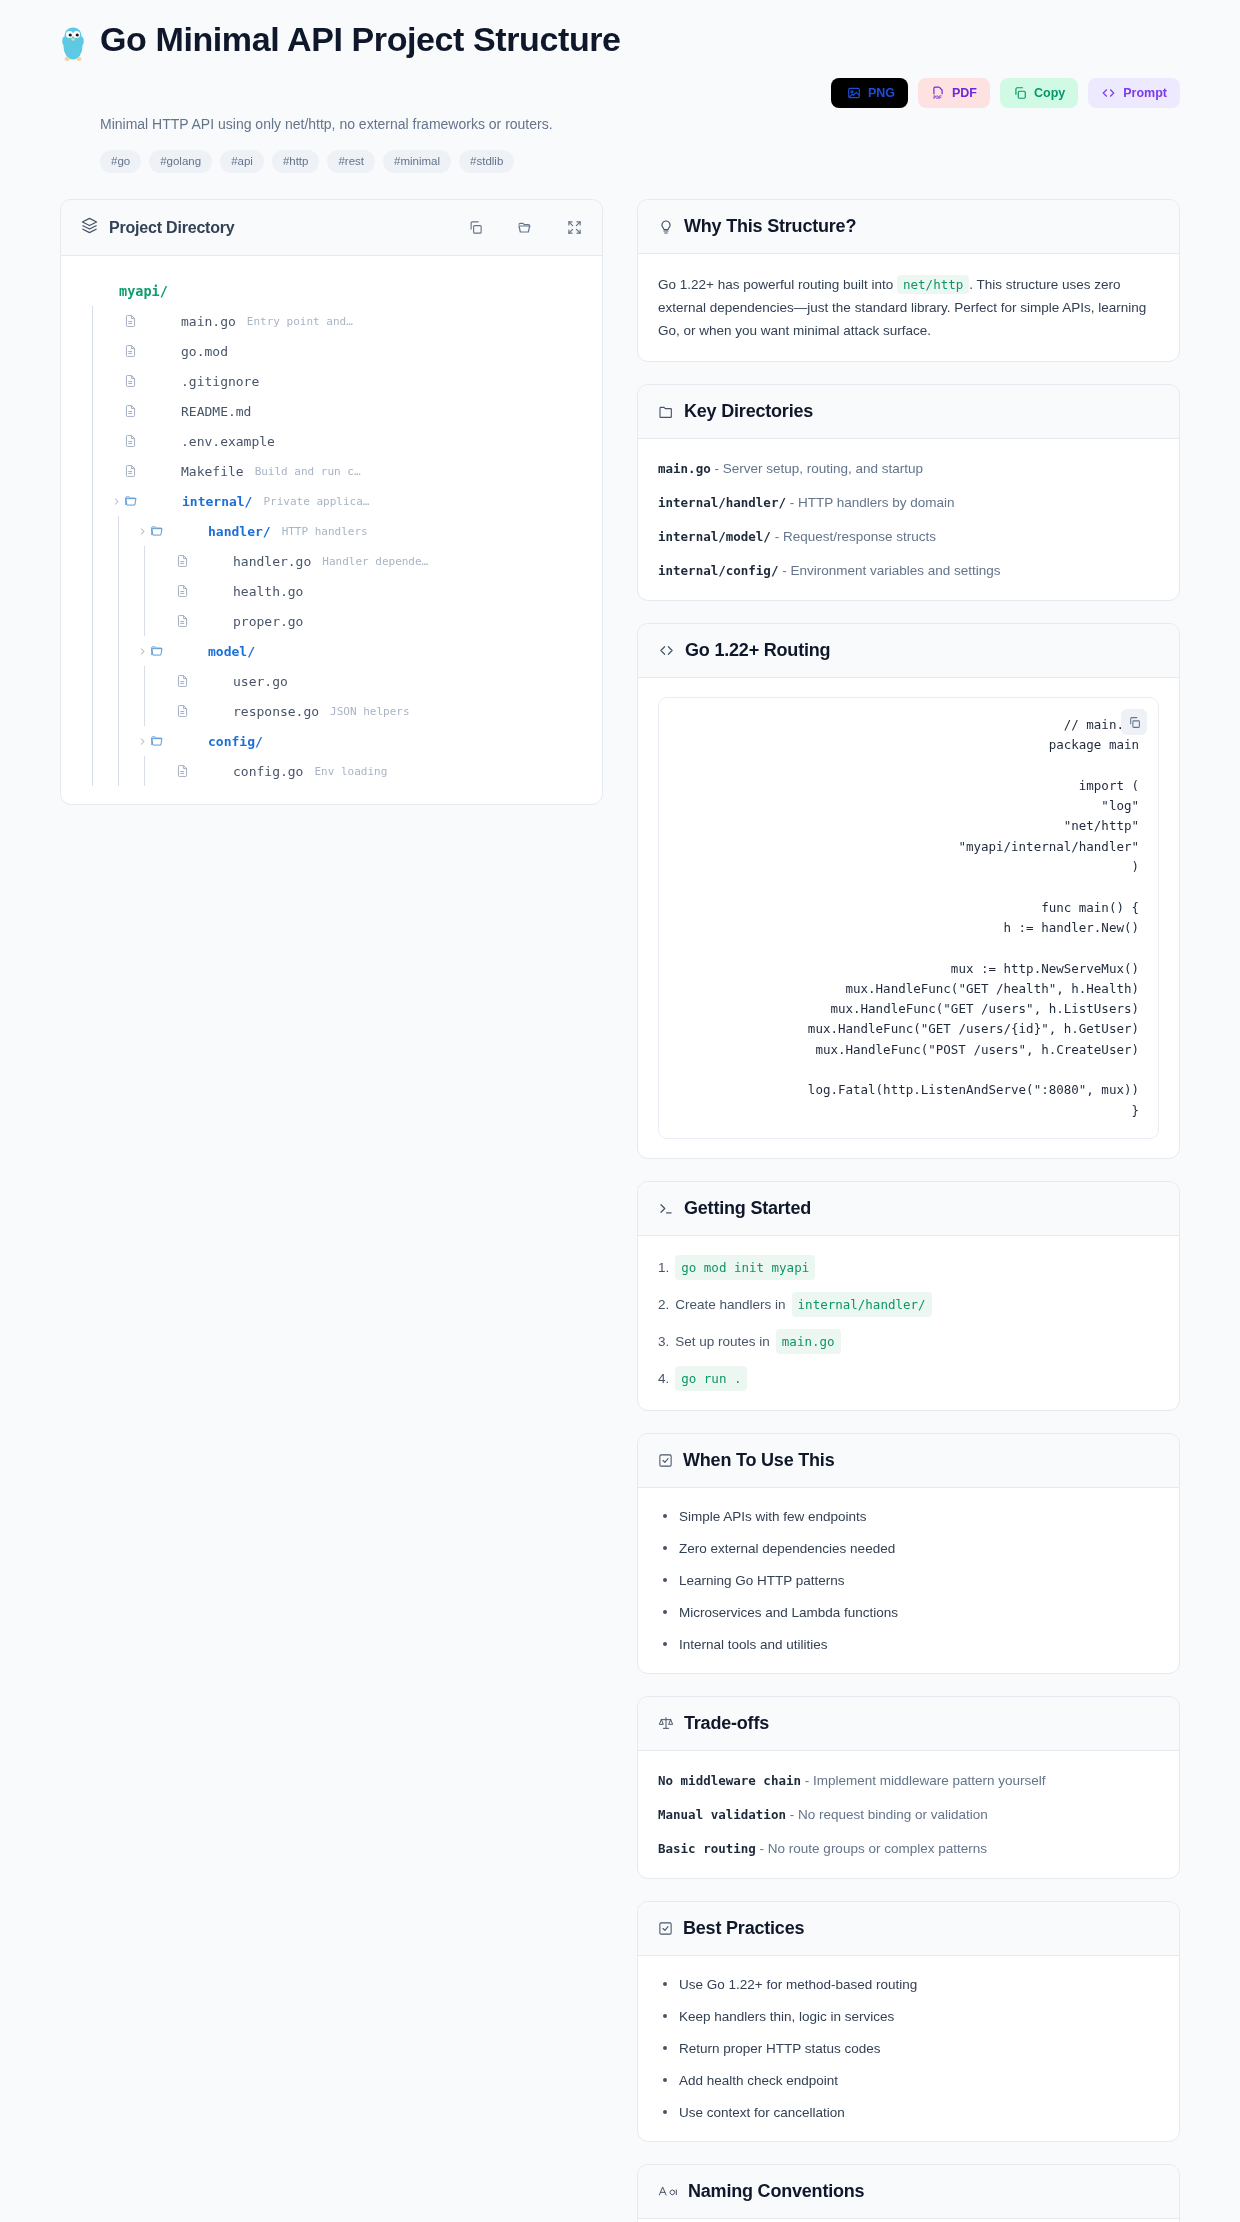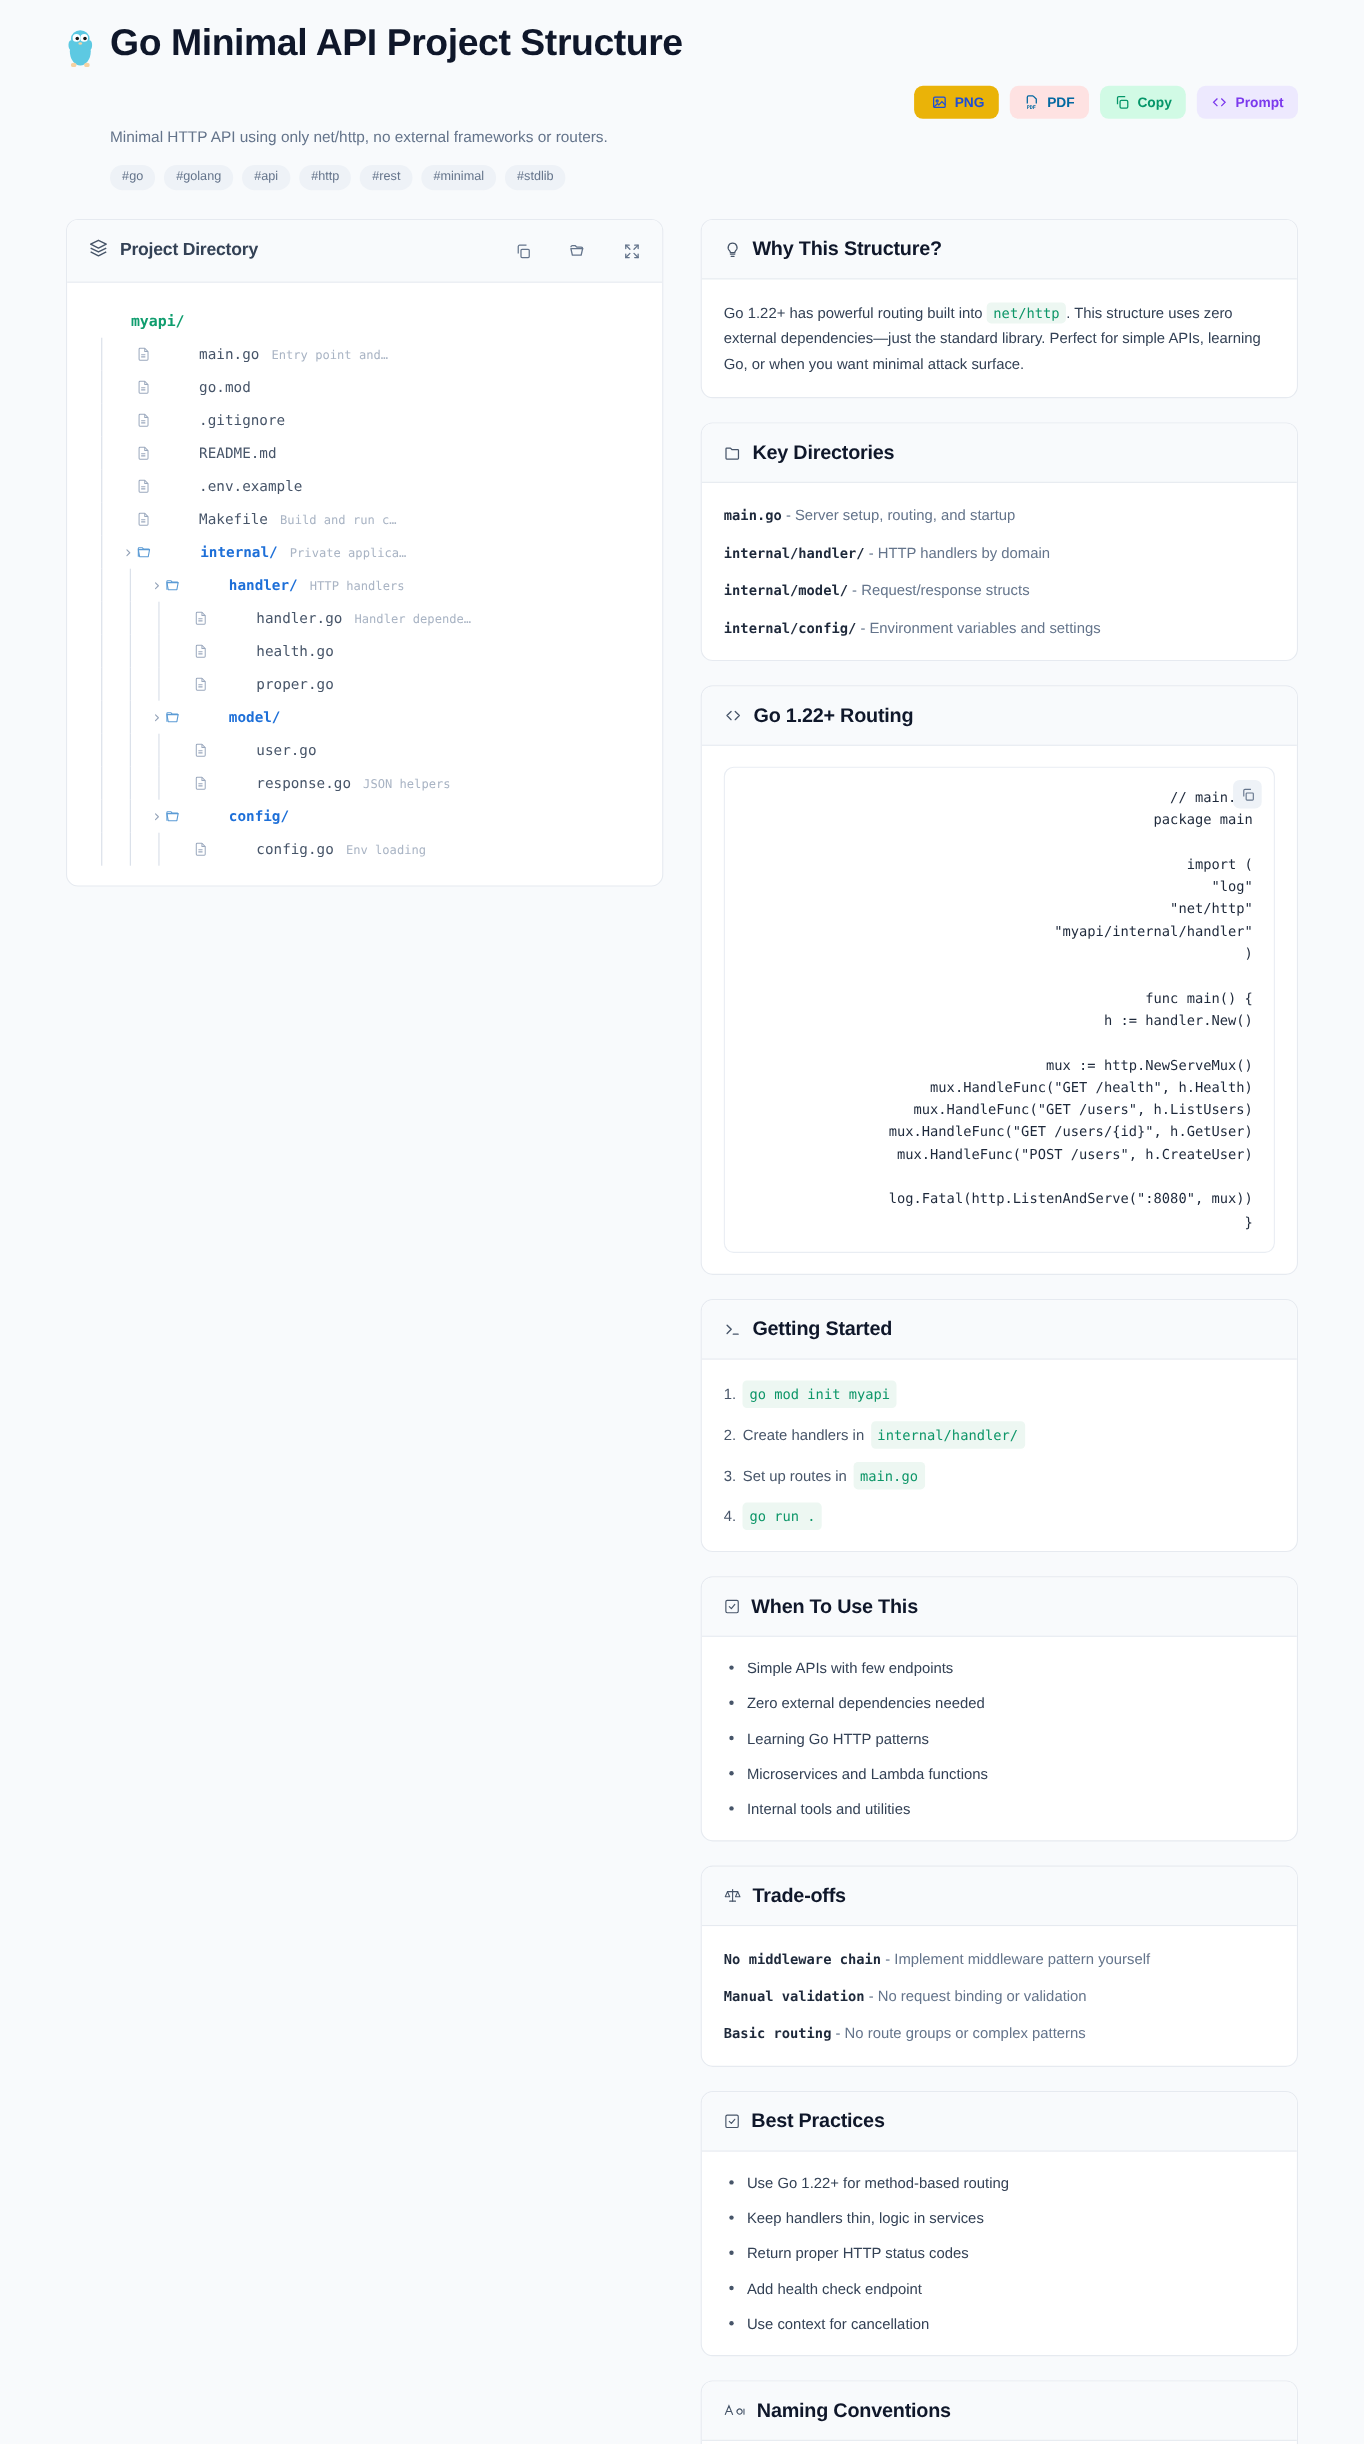--- a/index.html
+++ b/index.html
@@ -27,22 +27,22 @@
     background: #eef2f7; color: #64748b; font-size: 11.5px;
     padding: 5px 11px; border-radius: 20px; line-height: 13px;
   }
   .actions { display: flex; gap: 10px; align-items: center; padding-top: 56px; }
   .btn {
     display: inline-flex; align-items: center; gap: 7px;
     border-radius: 8px; padding: 8px 13px; font-size: 12.5px; font-weight: bold;
     line-height: 14px; border: none; cursor: pointer;
   }
   .btn svg { display: block; }
-  .btn-png { background: #eab308; color: #1d4ed8; padding-left: 16px; }
-  .btn-pdf { background: #fee2e2; color: #0369a1; }
+  .btn-png { background: #000000; color: #1d4ed8; padding-left: 16px; }
+  .btn-pdf { background: #fee2e2; color: #6d28d9; }
   .btn-copy { background: #d1fae5; color: #059669; }
   .btn-prompt { background: #ede9fe; color: #7c3aed; }
 
   
   .main {
     display: flex; gap: 34px; padding: 26px 60px 0 60px; align-items: flex-start;
   }
   .col-left { width: 543px; flex: 0 0 543px; }
   .col-right { flex: 1; display: flex; flex-direction: column; gap: 22px; }
 

